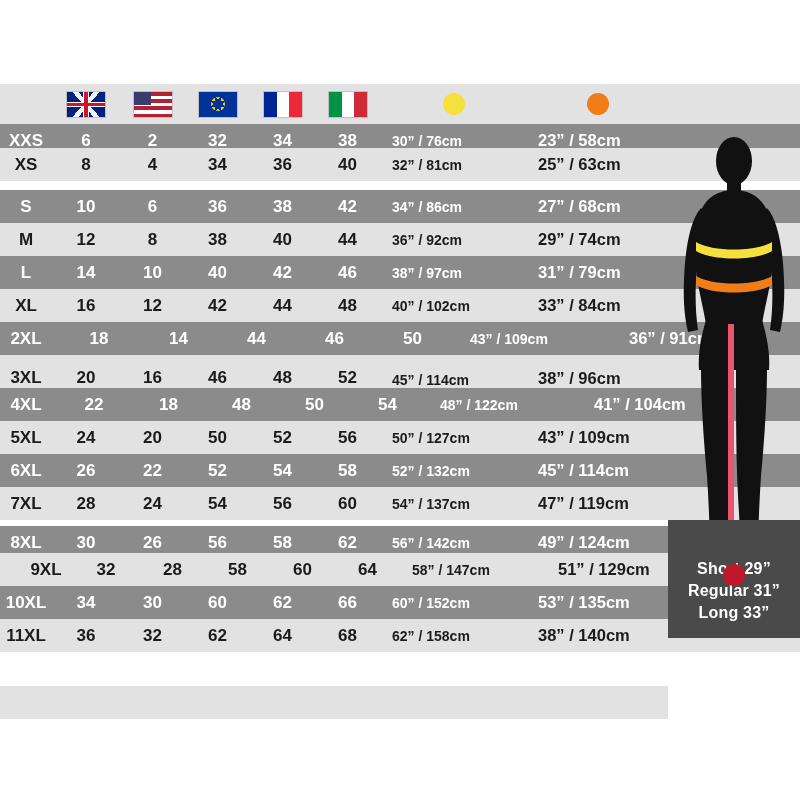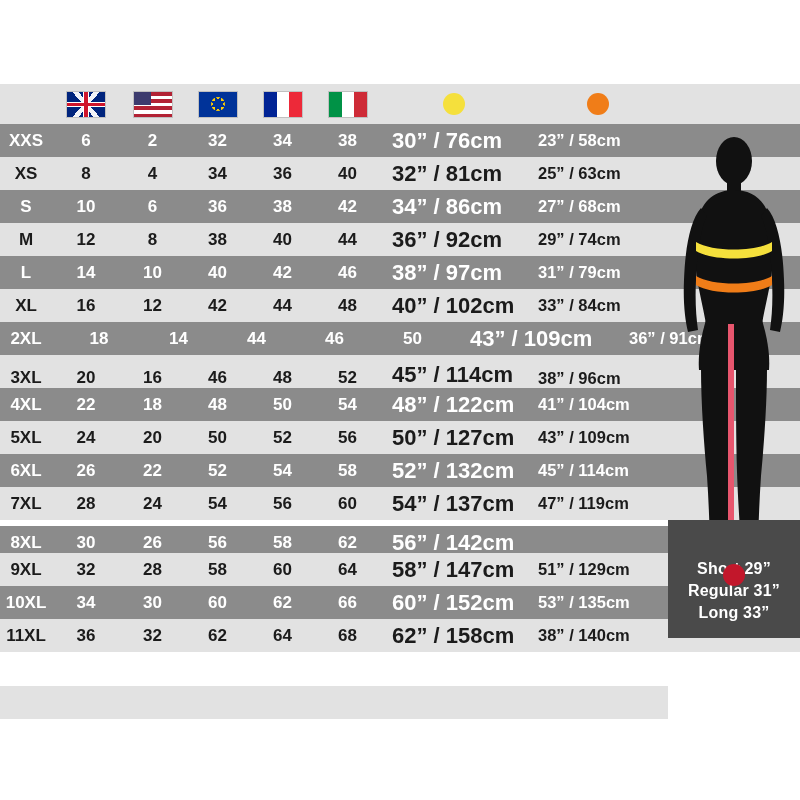--- a/index.html
+++ b/index.html
@@ -34,21 +34,21 @@
     color: #1b1b1b;
     font-size: 17px;
     flex: none;
   }
   .c-size   { width: 52px; }
   .c-uk     { width: 68px; }
   .c-us     { width: 65px; }
   .c-eu     { width: 65px; }
   .c-fr     { width: 65px; }
   .c-it     { width: 65px; }
-  .c-chest  { width: 148px; justify-content: flex-start; padding-left: 12px; font-size: 22px; }
+  .c-chest  { width: 148px; justify-content: flex-start; padding-left: 12px; font-size: 14px; }
   .c-waist  { width: 140px; justify-content: flex-start; padding-left: 10px; font-size: 16.5px; }
   .c-fig    { flex: 1; }
 
   .dark .cell { color: #ffffff; }
   .light .cell { color: #1b1b1b; }
 
   
   #hdr {
     position: absolute;
     left: 0; top: 84px;
@@ -223,21 +223,21 @@
         <div class="cell c-size">XXS</div>
         <div class="cell c-uk">6</div>
         <div class="cell c-us">2</div>
         <div class="cell c-eu">32</div>
         <div class="cell c-fr">34</div>
         <div class="cell c-it">38</div>
         <div class="cell c-chest">30” / 76cm</div>
         <div class="cell c-waist">23” / 58cm</div>
         <div class="cell c-fig"></div>
       </div>
-      <div class="row light" style="top: 157px; text-align: center;">
+      <div class="row light" style="top: 148px; text-align: center;">
         <div class="cell c-size">XS</div>
         <div class="cell c-uk">8</div>
         <div class="cell c-us">4</div>
         <div class="cell c-eu">34</div>
         <div class="cell c-fr">36</div>
         <div class="cell c-it">40</div>
         <div class="cell c-chest">32” / 81cm</div>
         <div class="cell c-waist">25” / 63cm</div>
         <div class="cell c-fig"></div>
       </div>
@@ -300,21 +300,21 @@
         <div class="cell c-size">3XL</div>
         <div class="cell c-uk">20</div>
         <div class="cell c-us">16</div>
         <div class="cell c-eu">46</div>
         <div class="cell c-fr">48</div>
         <div class="cell c-it">52</div>
         <div class="cell c-chest">45” / 114cm</div>
         <div class="cell c-waist">38” / 96cm</div>
         <div class="cell c-fig"></div>
       </div>
-      <div class="row dark" style="top: 388px;">
+      <div class="row dark" style="top: 388px; gap: 8px;">
         <div class="cell c-size">4XL</div>
         <div class="cell c-uk">22</div>
         <div class="cell c-us">18</div>
         <div class="cell c-eu">48</div>
         <div class="cell c-fr">50</div>
         <div class="cell c-it">54</div>
         <div class="cell c-chest">48” / 122cm</div>
         <div class="cell c-waist">41” / 104cm</div>
         <div class="cell c-fig"></div>
       </div>
@@ -352,23 +352,24 @@
         <div class="cell c-fig"></div>
       </div>
       <div class="row dark" style="top: 526px;">
         <div class="cell c-size">8XL</div>
         <div class="cell c-uk">30</div>
         <div class="cell c-us">26</div>
         <div class="cell c-eu">56</div>
         <div class="cell c-fr">58</div>
         <div class="cell c-it">62</div>
         <div class="cell c-chest">56” / 142cm</div>
-        <div class="cell c-fig"></div>
-      </div>
-      <div class="row light" style="top: 553px;">
+        <div class="cell c-waist">49” / 124cm</div>
+        <div class="cell c-fig"></div>
+      </div>
+      <div class="row light" style="top: 553px; padding-left: 20px;">
         <div class="cell c-size">9XL</div>
         <div class="cell c-uk">32</div>
         <div class="cell c-us">28</div>
         <div class="cell c-eu">58</div>
         <div class="cell c-fr">60</div>
         <div class="cell c-it">64</div>
         <div class="cell c-chest">58” / 147cm</div>
         <div class="cell c-waist">51” / 129cm</div>
         <div class="cell c-fig"></div>
       </div>

